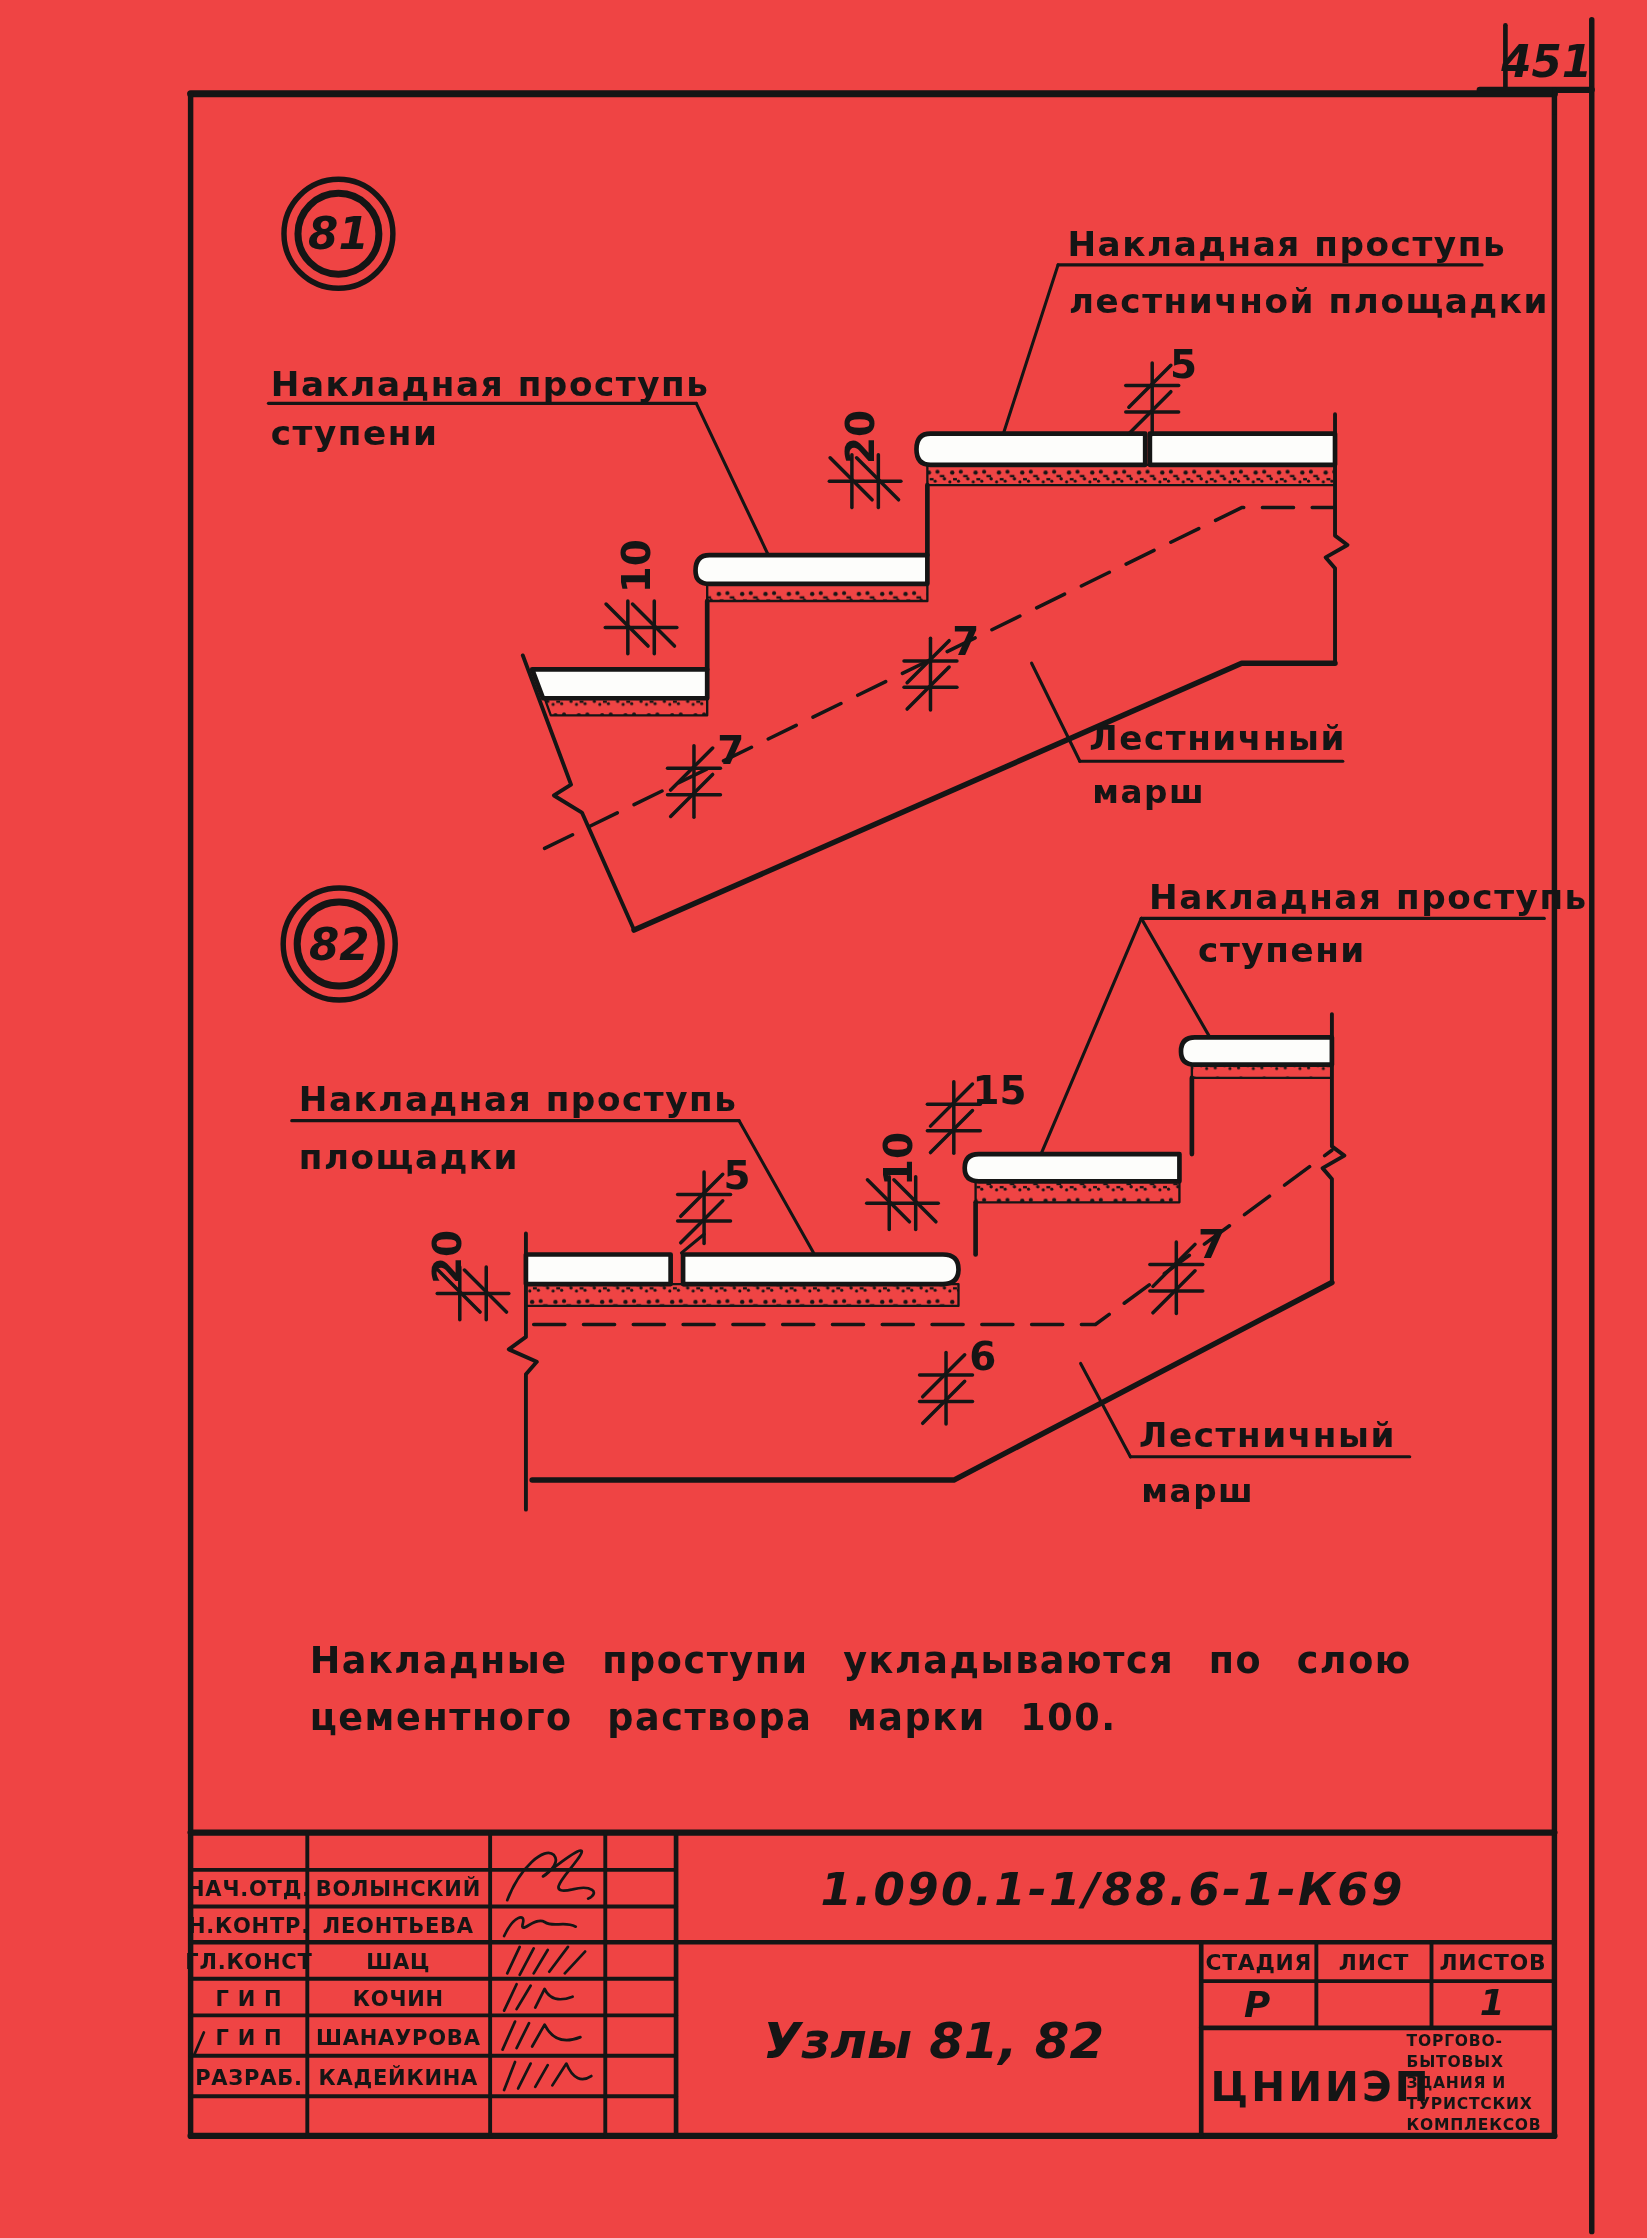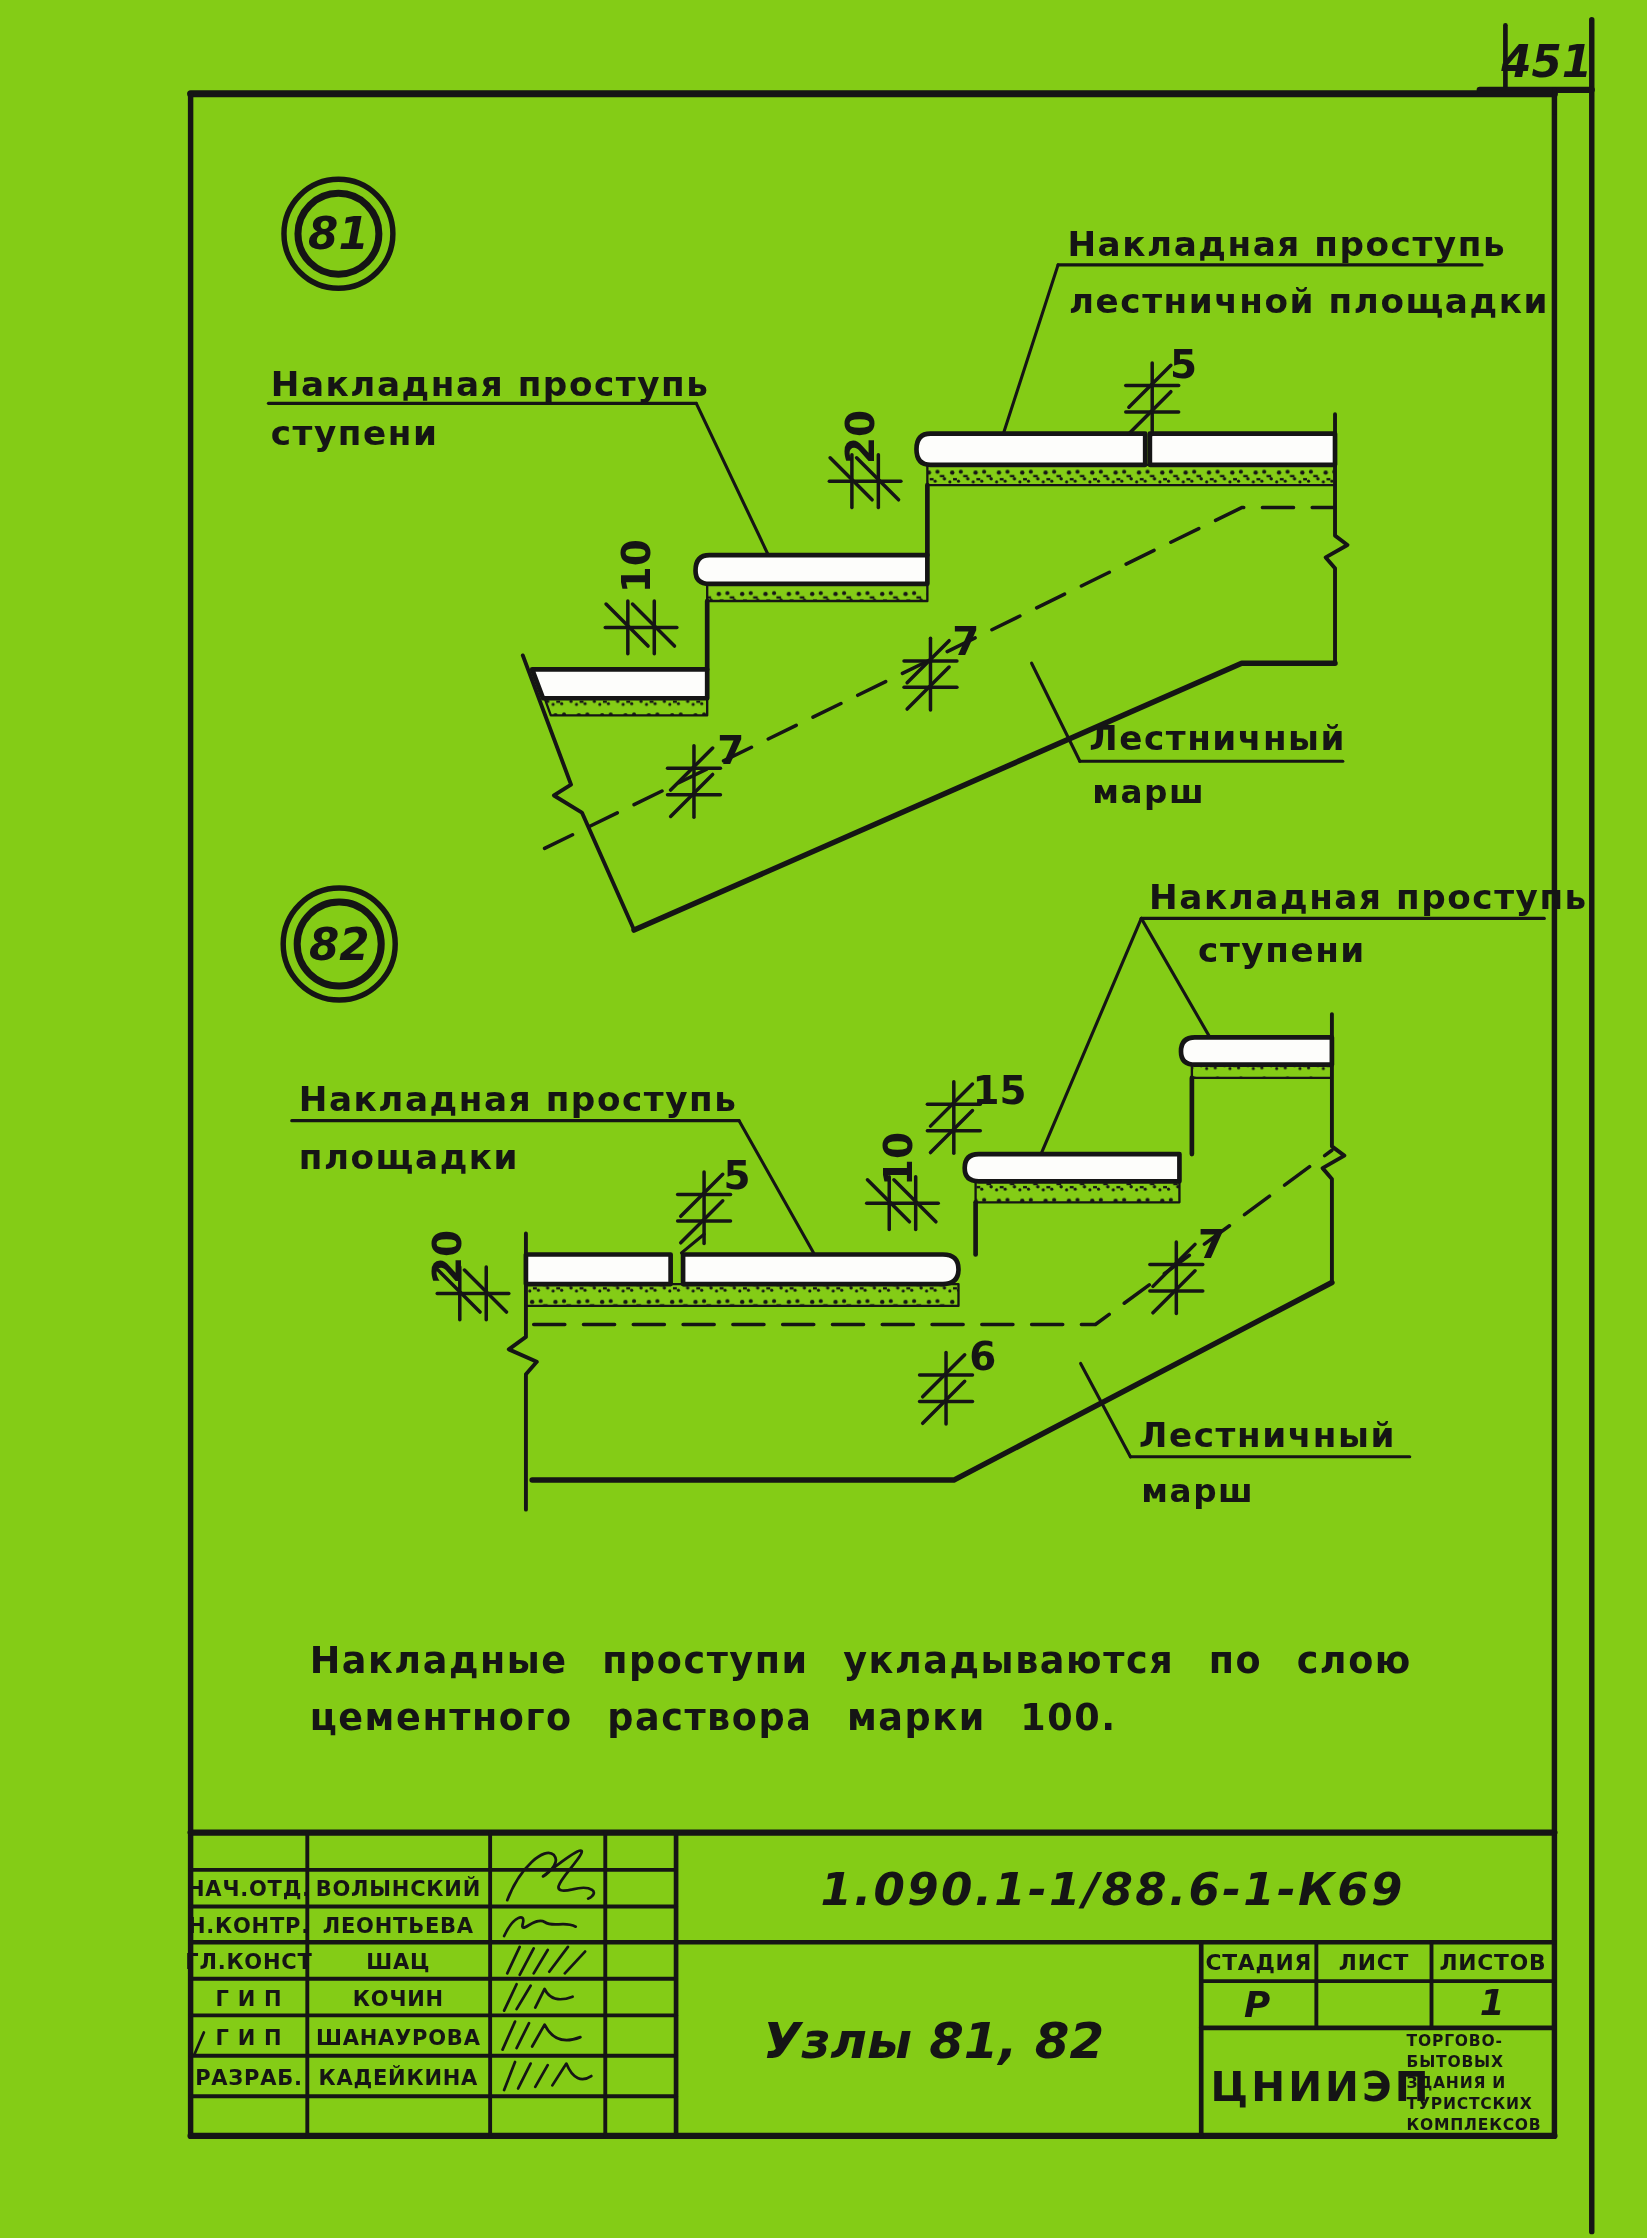--- a/index.html
+++ b/index.html
@@ -1,16 +1,16 @@
 <!DOCTYPE html>
 <html style="font-size:12.5px"><head>
 <meta charset="utf-8">
 <style>
   html,body{margin:0;padding:0;background:#e8e8e4;}
-  .sheet{position:relative;width:1647px;height:2239px;background:#84cc16;margin:0 auto;overflow:hidden;}
+  .sheet{position:relative;width:1647px;height:2239px;background:#ef4444;margin:0 auto;overflow:hidden;}
   svg{position:absolute;left:0;top:0;}
   svg text{fill:#151515;font-family:"DejaVu Sans",sans-serif;}
   .lbl{font-weight:bold;font-size:44px;letter-spacing:2px;}
   .lbl2{font-weight:bold;font-size:42px;letter-spacing:2px;}
   .dim{font-weight:bold;font-size:50px;}
   .note{font-weight:bold;font-size:47px;letter-spacing:2px;word-spacing:26px;}
   .hand{font-style:italic;font-weight:bold;}
   .tbsmall{font-weight:bold;font-size:27px;letter-spacing:1px;}
   .tbhead{font-weight:bold;font-size:28px;letter-spacing:1px;}
   .orgsmall{font-weight:bold;font-size:20px;letter-spacing:1px;}

